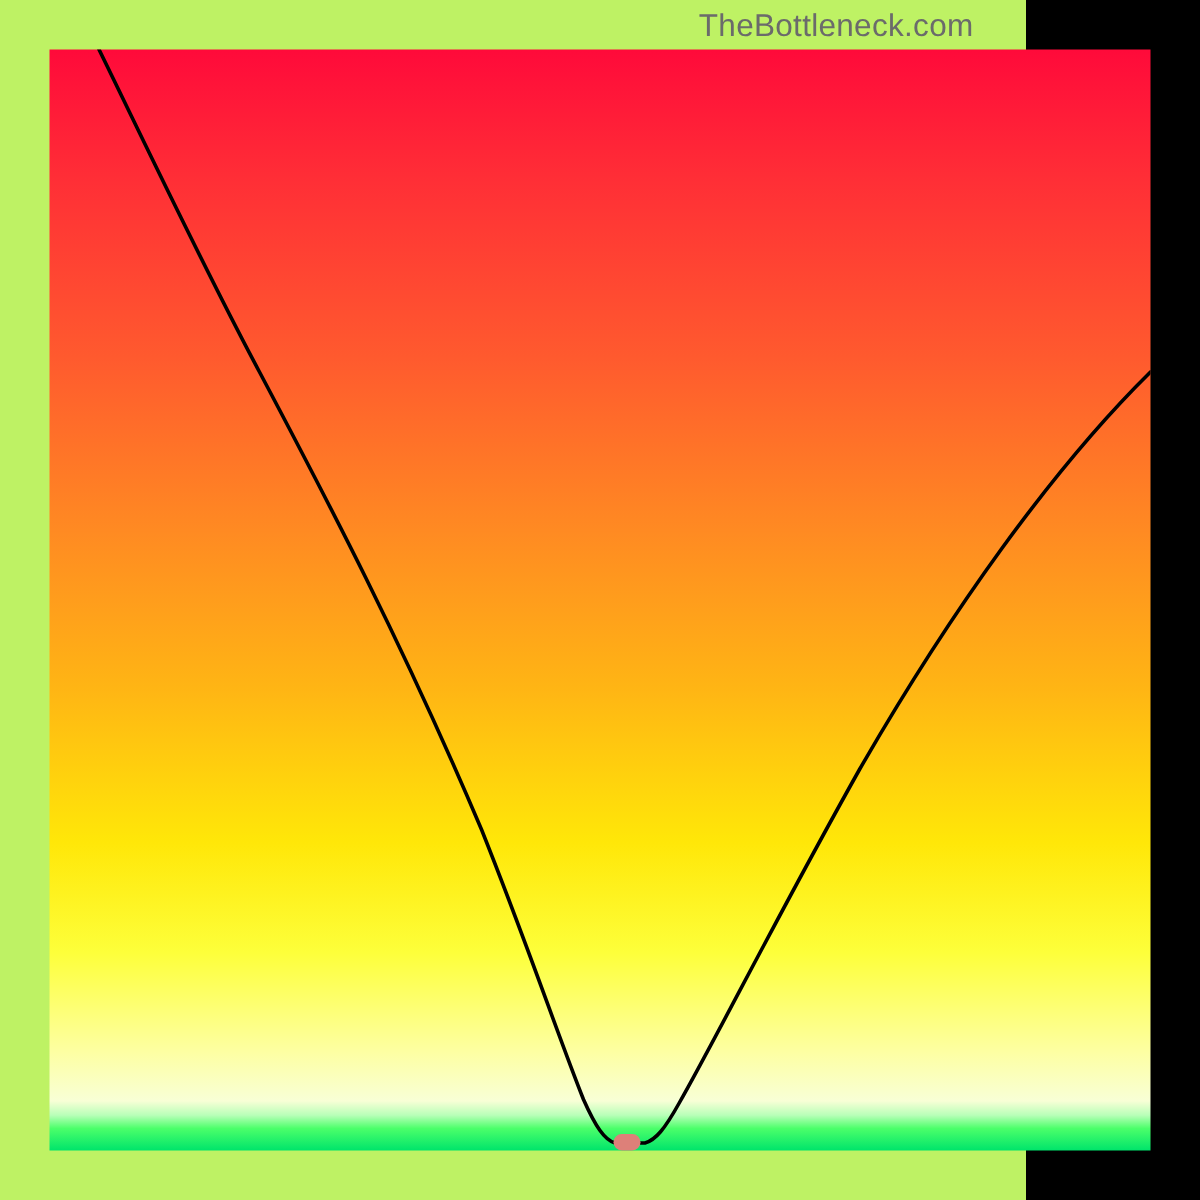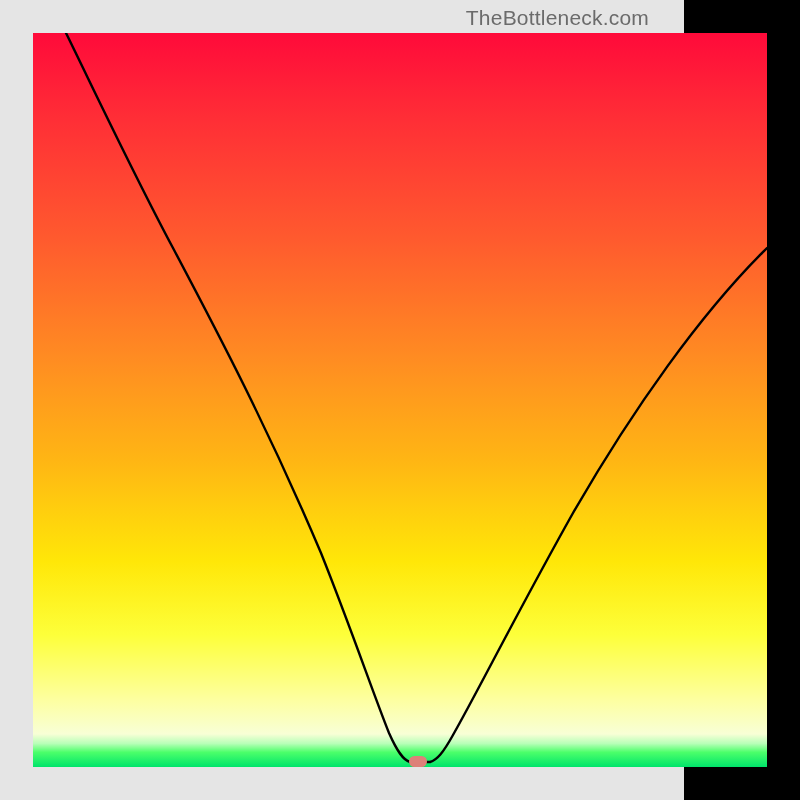--- a/index.html
+++ b/index.html
@@ -8,21 +8,21 @@
     width: 800px;
     height: 800px;
     overflow: hidden;
     background: #000;
     font-family: Arial, Helvetica, sans-serif;
   }
   .frame {
     position: relative;
     width: 684px;
     height: 800px;
-    background: #e5e5e5;
+    background: #bef264;
   }
   .plot-area {
     position: absolute;
     left: 33px;
     top: 33px;
     width: 734px;
     height: 734px;
     
     background:
       linear-gradient(

